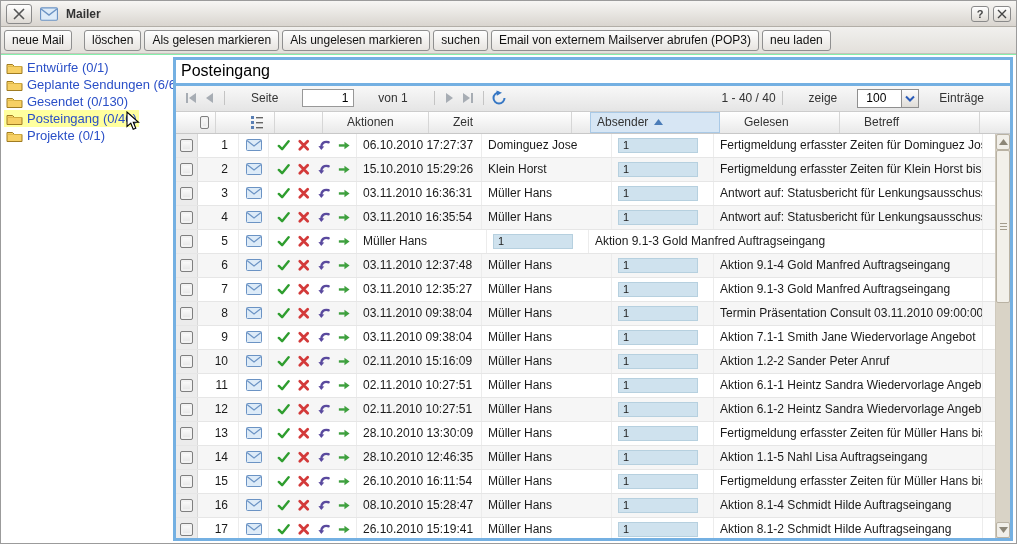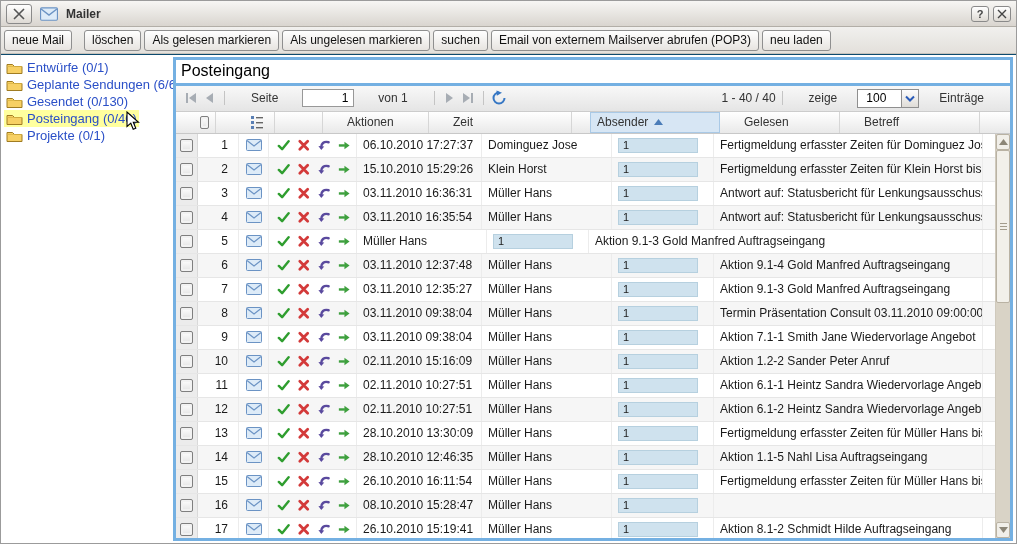--- a/index.html
+++ b/index.html
@@ -1,19 +1,19 @@
 <!DOCTYPE html>
 <html><head>
 <meta charset="utf-8">
 <style>
   * { box-sizing: border-box; margin: 0; padding: 0; }
   html,body { width:1017px; height:544px; overflow:hidden; }
   body { font-family:"Liberation Sans", sans-serif; font-size:12px; background:#fff; position:relative; }
 
-  .window { position:absolute; inset:0; border:1px solid #9b9b9b; background:#0c4a6e; }
+  .window { position:absolute; inset:0; border:1px solid #9b9b9b; background:#86efac; }
 
   
   .titlebar { height:26px; background:linear-gradient(#f7f6f4,#d9d5cf); border-bottom:1px solid #b2aea7;
               display:flex; align-items:center; padding:0 5px; gap:8px; }
   .tb-btn { border:1px solid #8a8a8a; border-radius:3px; background:linear-gradient(#ffffff,#dedad4);
             display:flex; align-items:center; justify-content:center; cursor:default; }
   .tb-close-left { width:26px; height:20px; }
   .tb-small { width:18px; height:16px; font-size:11px; font-weight:bold; color:#444; }
   .win-title { font-weight:bold; color:#333; font-size:12px; }
   .tb-right { margin-left:auto; display:flex; gap:4px; }
@@ -808,20 +808,21 @@
                 </svg>
       <svg width="14" height="14" viewBox="0 0 14 14">
                   <use href="#ico-forward"></use>
                 </svg>
               </div>
     <div class="cell c-zeit">08.10.2010 15:28:47</div>
     <div class="cell c-abs">Müller Hans</div>
     <div class="cell c-gel">
       <div class="gel-bar">1</div>
               </div>
+    <div class="cell c-betr">Aktion 8.1-4 Schmidt Hilde Auftragseingang</div>
     <div class="cell c-spacer"></div>
   </div>
 
   <div class="row">
     <div class="cell c-check">
       <span class="checkbox"></span>
               </div>
     <div class="cell c-num">17</div>
     <div class="cell c-mail">
       <svg width="16" height="12" viewBox="0 0 16 12">

